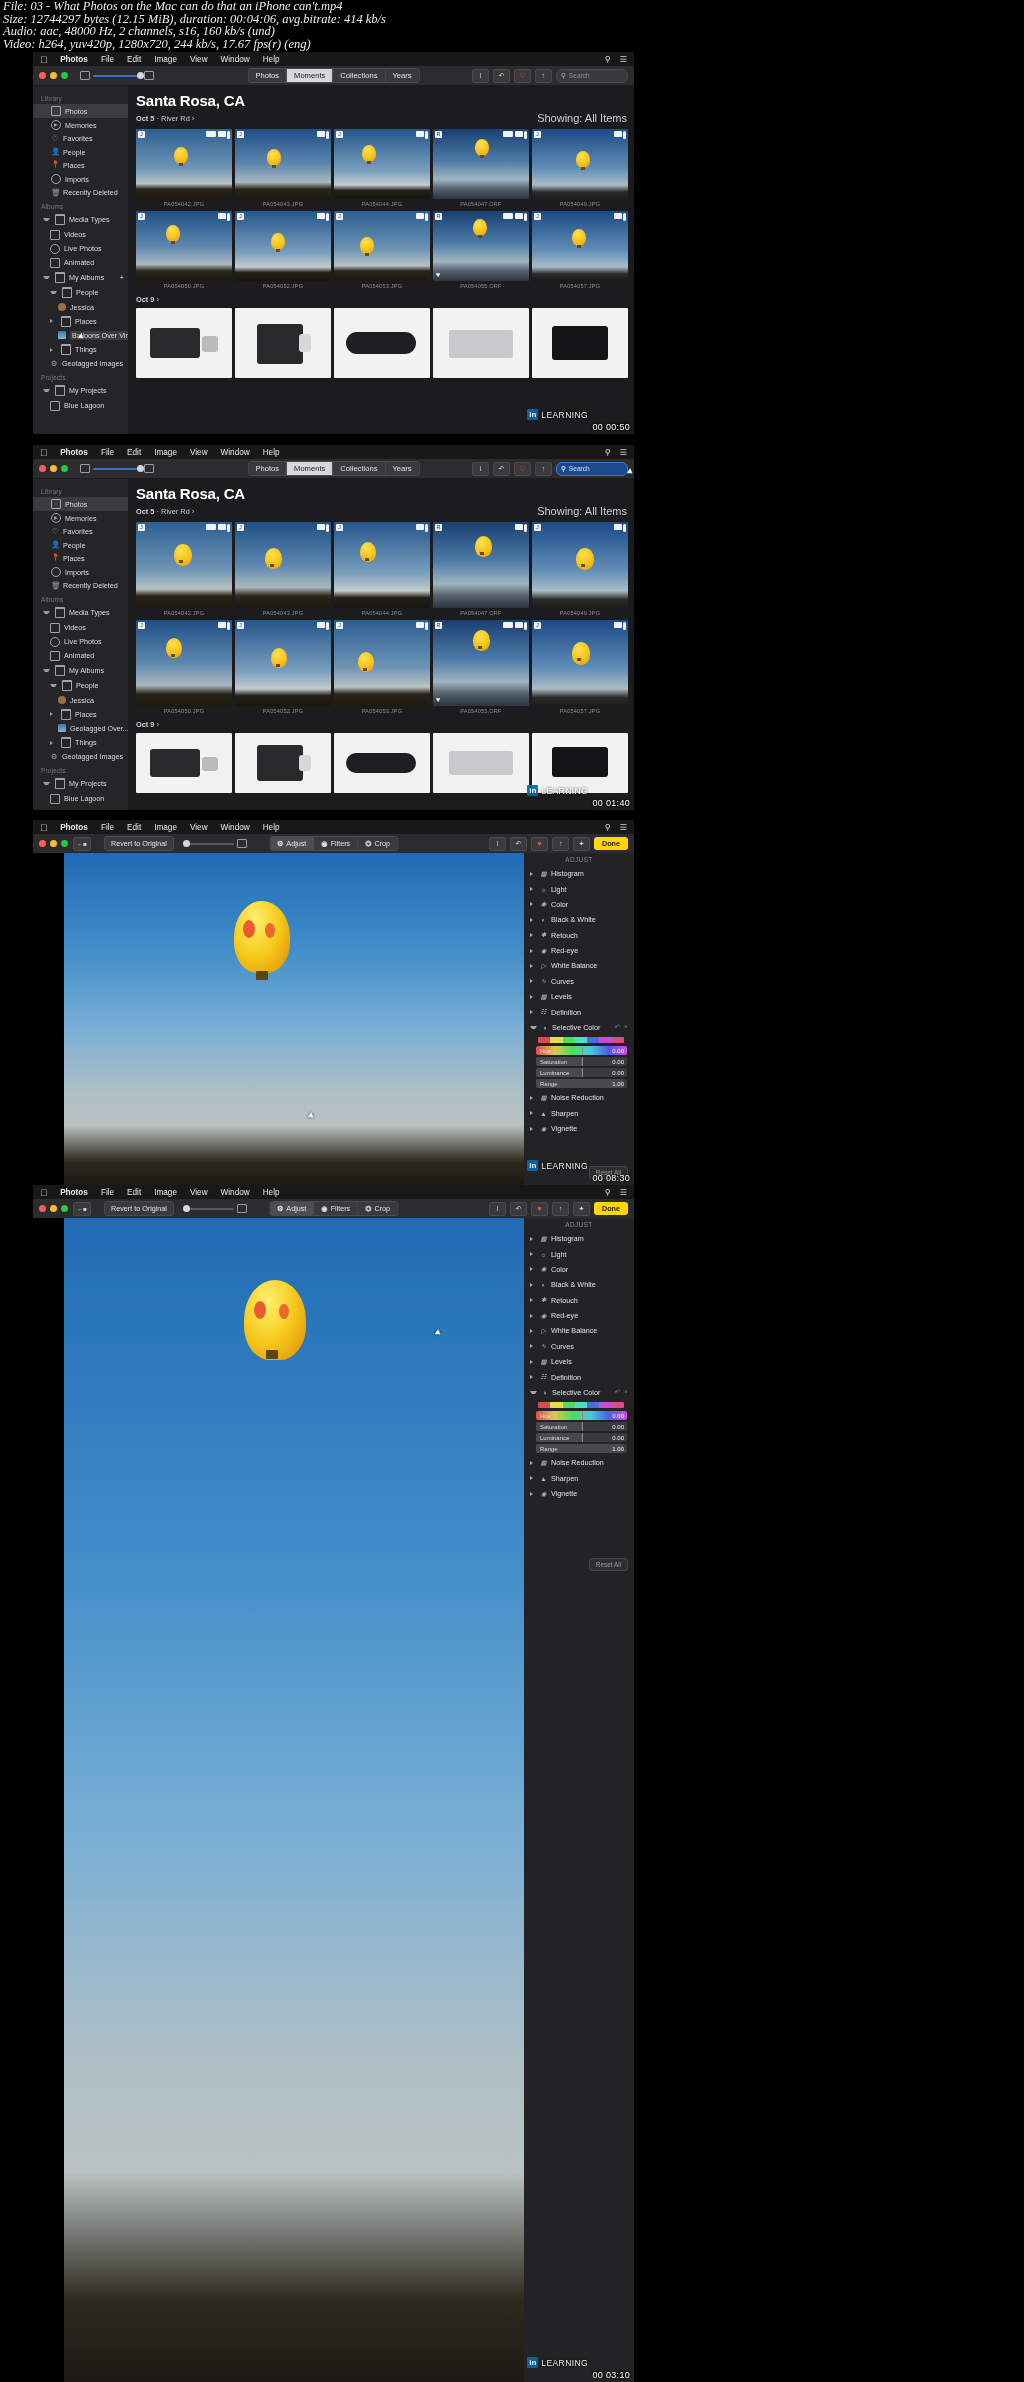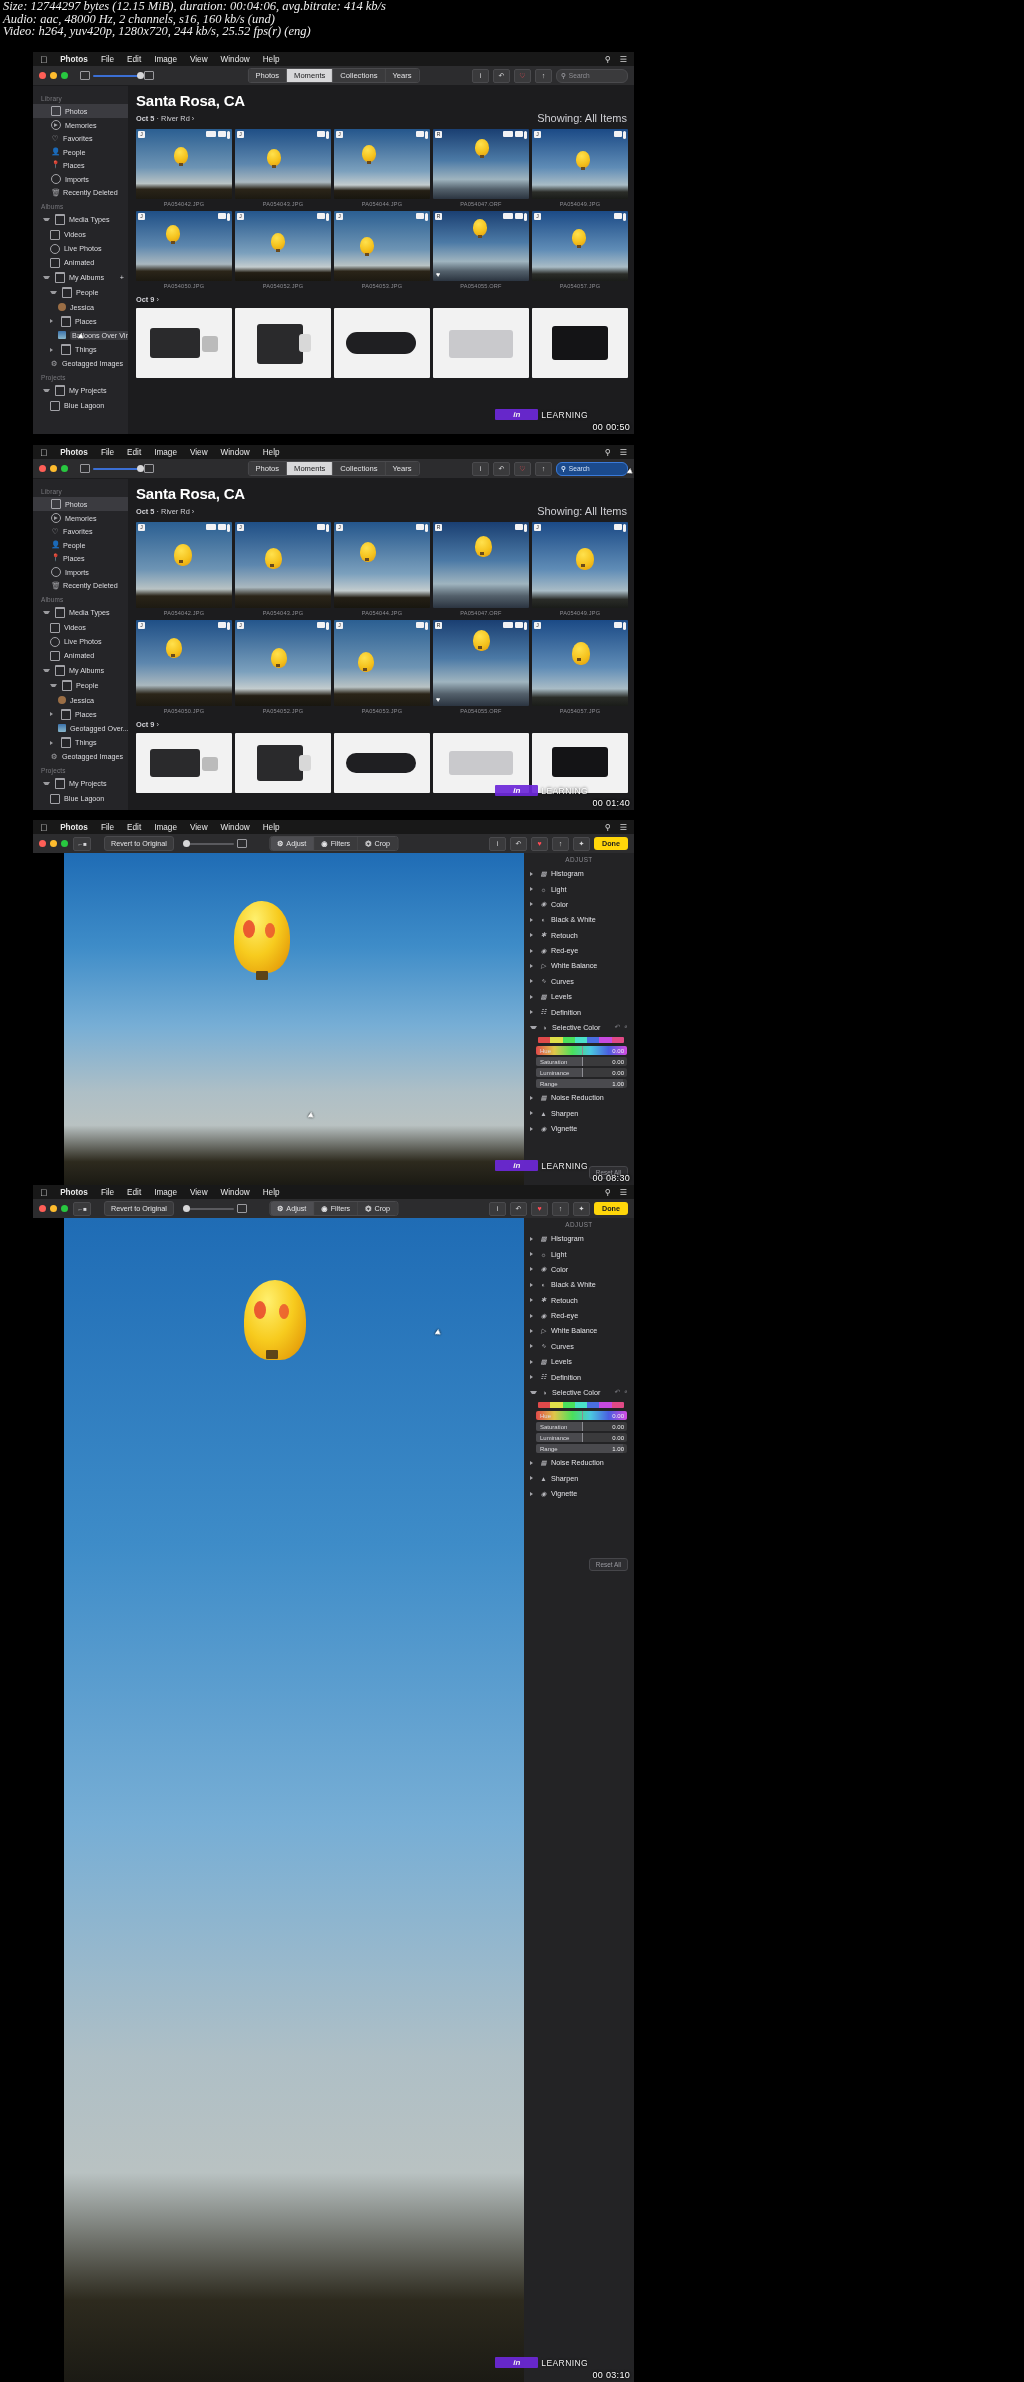--- a/index.html
+++ b/index.html
@@ -11,22 +11,22 @@
         font-family:"Liberation Serif",serif;font-style:italic;font-size:12.5px;line-height:12.6px;}
   .meta div{white-space:nowrap;}
 
   
   .panel{position:absolute;left:33px;width:601px;background:#000;overflow:hidden;}
   .tstamp{position:absolute;right:4px;bottom:2px;color:#fff;font-size:9px;
           font-family:"Liberation Sans",sans-serif;letter-spacing:.3px;
           text-shadow:0 0 3px #000,0 0 2px #000;z-index:60;}
   .lilogo{position:absolute;right:46px;bottom:14px;z-index:60;display:flex;align-items:center;gap:3px;
           font-size:8.5px;color:#fff;opacity:.92;}
-  .lilogo .sq{background:#6d28d9;color:#fff;font-weight:bold;font-size:8px;line-height:11px;
-              padding:0 18px;border-radius:1px;font-family:"Liberation Sans",sans-serif;font-style:italic;}
+  .lilogo .sq{background:#0369a1;color:#fff;font-weight:bold;font-size:8px;line-height:11px;
+              padding:0 2px;border-radius:1px;font-family:"Liberation Sans",sans-serif;}
   .lilogo .tx{letter-spacing:.4px;text-shadow:0 0 3px #000;}
 
   
   .menubar{height:14px;background:#181818;display:flex;align-items:center;
            padding:0 7px;gap:13px;font-size:8.2px;color:#e9e9e9;}
   .menubar .apple{font-size:9.5px;line-height:9px;}
   .menubar .app{font-weight:bold;}
   .menubar .spacer{flex:1;}
   .menubar .mi{white-space:nowrap;}
   .menubar .right{display:flex;gap:9px;align-items:center;opacity:.9;}
@@ -156,23 +156,24 @@
   .slrainbow{background:linear-gradient(90deg,#e04a4a,#e0c64a,#4ae05c,#4ac8e0,#4a5ee0,#d44ae0);}
   .resetall{position:absolute;right:6px;bottom:6px;font-size:6.4px;color:#9a9aa0;
             border:1px solid #46464a;border-radius:3px;padding:2px 6px;background:#2e2e31;}
 </style>
 </head>
 <body>
 
 <div class="sheet">
 
   <div class="meta">
+    <div>File: 03 - What Photos on the Mac can do that an iPhone can't.mp4</div>
     <div>Size: 12744297 bytes (12.15 MiB), duration: 00:04:06, avg.bitrate: 414 kb/s</div>
     <div>Audio: aac, 48000 Hz, 2 channels, s16, 160 kb/s (und)</div>
-    <div>Video: h264, yuv420p, 1280x720, 244 kb/s, 25.52 fps(r) (eng)</div>
+    <div>Video: h264, yuv420p, 1280x720, 244 kb/s, 17.67 fps(r) (eng)</div>
   </div>
 
   <div class="panel" id="p1" style="top:52px;height:382px;">
     <div class="menubar">
       <span class="apple"></span>
       <span class="mi app">Photos</span>
       <span class="mi">File</span>
       <span class="mi">Edit</span>
       <span class="mi">Image</span>
       <span class="mi">View</span>

